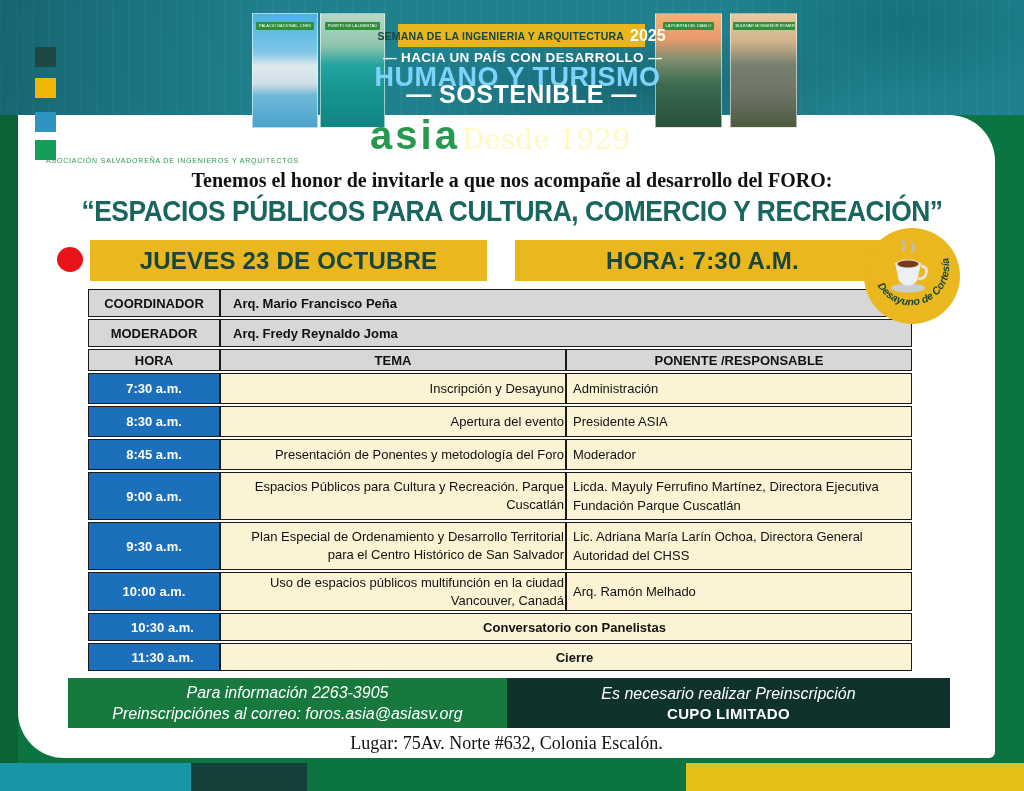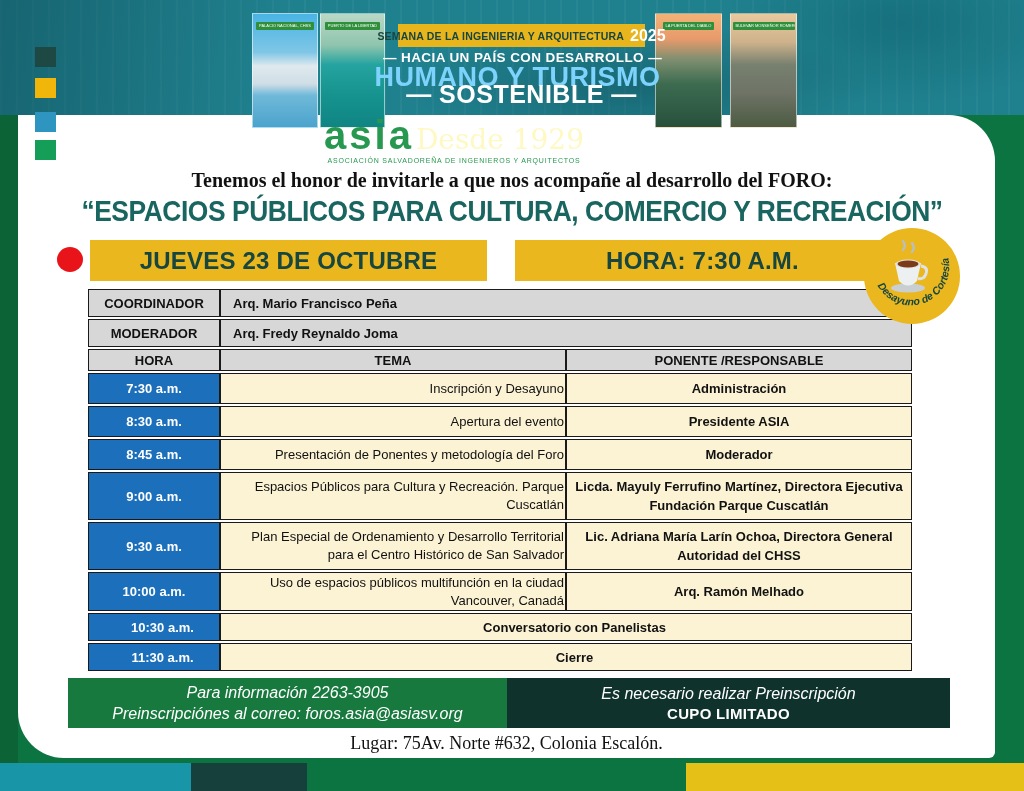--- a/index.html
+++ b/index.html
@@ -48,21 +48,21 @@
   .ribbon-text{color:#17453f;font-weight:bold;font-size:10.5px;letter-spacing:.2px;white-space:nowrap;}
   .ribbon-year{color:#ffffff;font-weight:800;font-size:16px;}
   .tagline{position:absolute;left:383px;top:50px;width:277px;text-align:center;color:#ffffff;
            font-weight:bold;font-size:13.5px;letter-spacing:.4px;z-index:5;white-space:nowrap;}
   .headline1{position:absolute;left:364px;top:62px;width:307px;text-align:center;color:#7dd3fc;
              font-weight:800;font-size:27px;letter-spacing:.5px;z-index:5;white-space:nowrap;}
   .headline2{position:absolute;left:368px;top:80px;width:307px;text-align:center;color:#ffffff;
              font-weight:800;font-size:25px;letter-spacing:.5px;z-index:5;white-space:nowrap;}
 
   
-  .logo{position:absolute;left:0;top:118px;width:908px;text-align:center;z-index:5;}
+  .logo{position:absolute;left:0;top:118px;width:908px;text-align:left;z-index:5;padding-left:46px;}
   .logo-row{display:flex;align-items:baseline;justify-content:center;gap:2px;}
   .logo-word{color:#27984f;font-weight:800;font-size:40px;letter-spacing:3px;line-height:34px;}
   .logo-since{color:#fef9c3;font-family:"DejaVu Serif",serif;font-size:28px;line-height:30px;}
   .logo-sub{color:#27984f;font-size:7px;letter-spacing:.8px;margin-top:2px;}
 
   
   .invite{position:absolute;left:50px;top:169px;width:924px;text-align:center;z-index:5;
           font-family:"Liberation Serif",serif;font-weight:bold;font-size:20px;color:#111;}
   .forum-title{position:absolute;left:0;top:194px;width:1024px;text-align:center;z-index:5;
           color:#196560;font-weight:800;font-size:30px;white-space:nowrap;
@@ -83,21 +83,21 @@
          table-layout:fixed;width:824px;}
   .sched td{border:1px solid #1a1a1a;box-sizing:border-box;font-size:13px;color:#111;overflow:hidden;}
   .c-time{width:132px;} .c-topic{width:372px;} .c-speaker{width:285px;}
   .cell-gray{background:#d7d7d7;}
   .cell-blue{background:#1c6fba;color:#ffffff !important;font-weight:bold;text-align:center;}
   .cell-cream{background:#fcf3d5;}
   .lbl{font-weight:bold;text-align:center;font-size:12.5px;}
   .val{font-weight:bold;text-align:left;padding-left:12px;font-size:14px;}
   .hdr{font-weight:bold;text-align:center;font-size:13px;}
   .topic{padding-left:20px;font-size:13.5px;line-height:1.35;text-align:right;}
-  .speaker{text-align:center;font-size:13px;line-height:1.5;padding:0 0;font-weight:bold;}
+  .speaker{text-align:left;font-size:13px;line-height:1.5;padding:0 6px;}
   .merged{text-align:center;font-weight:bold;font-size:15.5px;}
   tr.h-info td{height:28px;} tr.h-hdr td{height:22px;} tr.h-std td{height:31px;}
   tr.h-tall td{height:48px;} tr.h-mid td{height:38px;} tr.h-slim td{height:28px;padding-left:18px;}
 
   
   .foot-box{position:absolute;top:678px;height:50px;z-index:5;display:flex;flex-direction:column;
             align-items:center;justify-content:center;color:#fff;}
   .foot-green{left:68px;width:439px;background:#17793d;}
   .foot-dark{left:507px;width:443px;background:#0f332c;}
   .foot-italic{font-style:italic;font-size:16px;line-height:21px;white-space:nowrap;}

